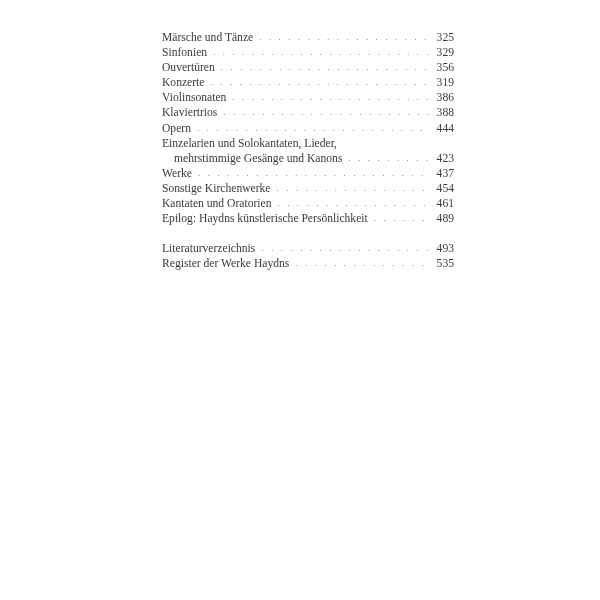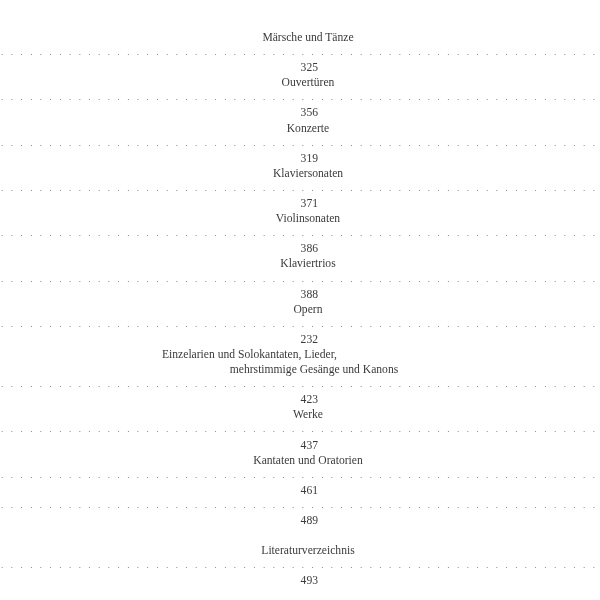--- a/index.html
+++ b/index.html
@@ -2,21 +2,21 @@
 <html><head>
 <meta charset="utf-8">
 <style>
   html, body { margin: 0; padding: 0; background: #ffffff; }
   body { width: 600px; height: 600px; position: relative; overflow: hidden; }
   .toc {
     position: absolute; left: 162px; top: 30px; width: 292px;
     font-family: "Liberation Serif", serif; font-size: 11.6px; color: #3a3a3a;
     line-height: 15.1px;
   }
-  .row { display: flex; align-items: center; white-space: nowrap; flex-direction: column; }
+  .row { display: flex; align-items: flex-end; white-space: nowrap; }
   .row.indent .label { padding-left: 12px; }
   .title-only { white-space: nowrap; }
   .label { flex: 0 0 auto; }
   .dots {
     flex: 1 1 auto; overflow: hidden; margin: 0 4px 0 6px;
     color: #555; letter-spacing: 2.6px; font-size: 9px;
   }
   .dots::before {
     content: ". . . . . . . . . . . . . . . . . . . . . . . . . . . . . . . . . . . . . . . . . . . . . . . . . . . . . . . . . . . . . . . . . .";
   }
@@ -26,68 +26,79 @@
 </head>
 <body>
 
 <div class="toc">
   <div class="row">
       <span class="label">Märsche und Tänze</span>
       <span class="dots"></span>
       <span class="page">325</span>
     </div>
   <div class="row">
+      <span class="label">Sinfonien</span>
+      <span class="dots"></span>
+      <span class="page">329</span>
+    </div>
+  <div class="row">
       <span class="label">Ouvertüren</span>
       <span class="dots"></span>
       <span class="page">356</span>
     </div>
   <div class="row">
       <span class="label">Konzerte</span>
       <span class="dots"></span>
       <span class="page">319</span>
-    </div>
-  <div class="row">
-      <span class="label">Klaviersonaten</span>
-      <span class="dots"></span>
-      <span class="page">371</span>
     </div>
   <div class="row">
       <span class="label">Violinsonaten</span>
       <span class="dots"></span>
       <span class="page">386</span>
     </div>
   <div class="row">
       <span class="label">Klaviertrios</span>
       <span class="dots"></span>
       <span class="page">388</span>
     </div>
   <div class="row">
       <span class="label">Opern</span>
       <span class="dots"></span>
-      <span class="page">232</span>
+      <span class="page">444</span>
     </div>
   <div class="title-only">Einzelarien und Solokantaten, Lieder,</div>
   <div class="row indent">
       <span class="label">mehrstimmige Gesänge und Kanons</span>
       <span class="dots"></span>
       <span class="page">423</span>
     </div>
   <div class="row">
       <span class="label">Werke</span>
       <span class="dots"></span>
       <span class="page">437</span>
     </div>
   <div class="row">
+      <span class="label">Sonstige Kirchenwerke</span>
+      <span class="dots"></span>
+      <span class="page">454</span>
+    </div>
+  <div class="row">
       <span class="label">Kantaten und Oratorien</span>
       <span class="dots"></span>
       <span class="page">461</span>
     </div>
   <div class="row">
+      <span class="label">Epilog: Haydns künstlerische Persönlichkeit</span>
       <span class="dots"></span>
       <span class="page">489</span>
     </div>
   <div class="gap"></div>
   <div class="row">
       <span class="label">Literaturverzeichnis</span>
       <span class="dots"></span>
       <span class="page">493</span>
     </div>
+  <div class="row">
+      <span class="label">Register der Werke Haydns</span>
+      <span class="dots"></span>
+      <span class="page">535</span>
+    </div>
 </div>
 
 </body></html>

